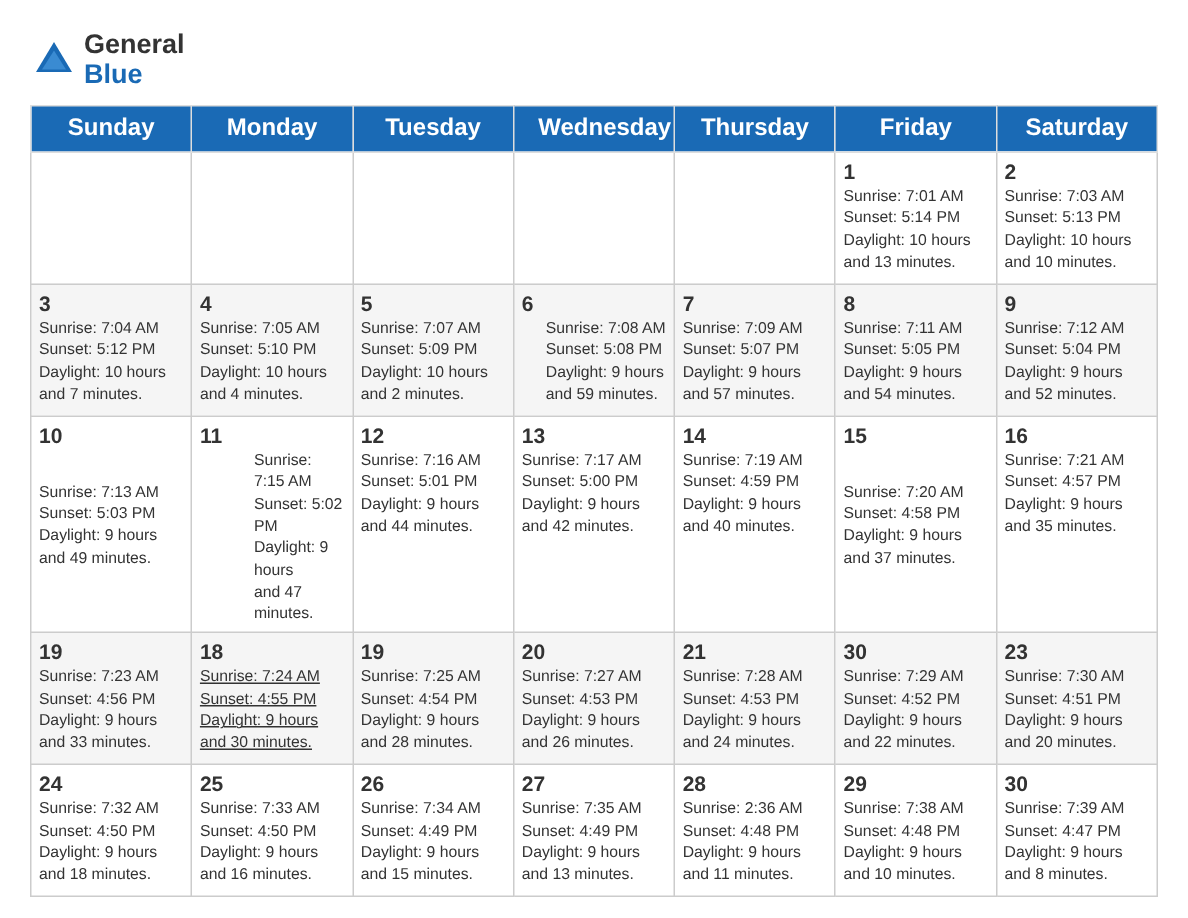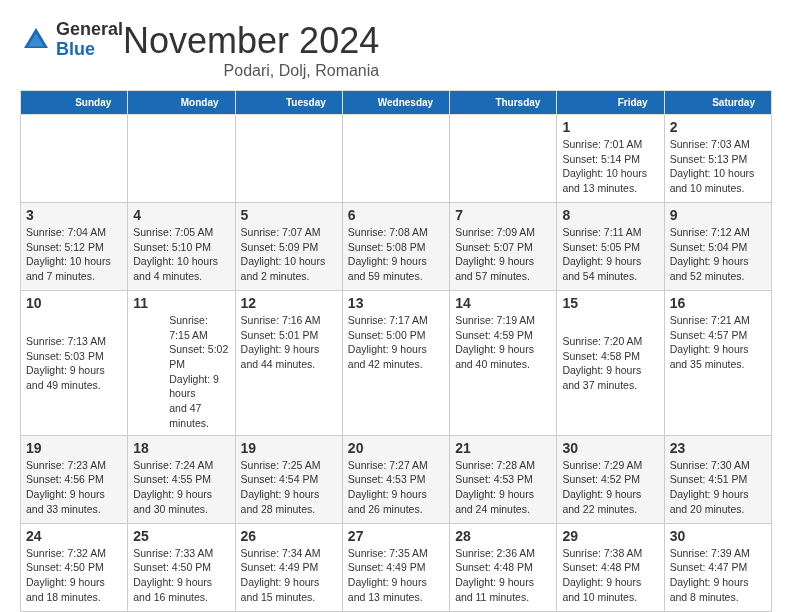--- a/index.html
+++ b/index.html
@@ -5,20 +5,21 @@
     * { margin: 0; padding: 0; box-sizing: border-box; }
     body {
       font-family: Arial, sans-serif;
       background: #fff;
       width: 792px;
       min-height: 612px;
       padding: 20px;
     }
     .header {
       display: flex;
+      justify-content: space-between;
       align-items: flex-start;
       margin-bottom: 10px;
     }
     .logo {
       display: flex;
       align-items: center;
       gap: 4px;
     }
     .logo-text {
       font-size: 18px;
@@ -44,24 +45,24 @@
       color: #555;
     }
     table {
       width: 100%;
       border-collapse: collapse;
       table-layout: fixed;
     }
     th {
       background-color: #1a6ab5;
       color: #fff;
-      font-size: 10px;
+      font-size: 16px;
       font-weight: bold;
       padding: 6px 16px;
-      text-align: right;
+      text-align: center;
       border: 1px solid #ddd;
     }
     td {
       border: 1px solid #ccc;
       vertical-align: top;
       padding: 4px 5px;
       font-size: 11px;
       color: #333;
       height: 88px;
       background: #fff;
@@ -98,24 +99,20 @@
   <div class="logo">
     <svg class="logo-icon" viewBox="0 0 40 40">
       <polygon points="20,5 35,30 5,30" fill="#1a6ab5"></polygon>
       <polygon points="20,12 30,28 10,28" fill="#5aabf0" opacity="0.5"></polygon>
     </svg>
     <div class="logo-text">
       <span class="logo-general">General</span><br>
       <span class="logo-blue">Blue</span>
     </div>
   </div>
-  <div class="title-block">
-    <div class="month-title">November 2024</div>
-    <div class="location">Podari, Dolj, Romania</div>
-  </div>
 </div>
 
 <table>
   <thead>
     <tr>
       <th>Sunday</th>
       <th>Monday</th>
       <th>Tuesday</th>
       <th>Wednesday</th>
       <th>Thursday</th>
@@ -162,21 +159,21 @@
         </td>
         <td>
           <span class="day-number">5</span>
           <div class="day-info" style="white-space: pre-line;">Sunrise: 7:07 AM
 Sunset: 5:09 PM
 Daylight: 10 hours
 and 2 minutes.</div>
         </td>
         <td>
           <span class="day-number">6</span>
-          <div class="day-info" style="white-space: pre-line;">Sunrise: 7:08 AM
+          <div class="day-info" style="white-space: pre-line; margin-left: 16px;">Sunrise: 7:08 AM
 Sunset: 5:08 PM
 Daylight: 9 hours
 and 59 minutes.</div>
         </td>
         <td>
           <span class="day-number">7</span>
           <div class="day-info" style="white-space: pre-line;">Sunrise: 7:09 AM
 Sunset: 5:07 PM
 Daylight: 9 hours
 and 57 minutes.</div>
@@ -250,21 +247,21 @@
       <tr class="row-gray">
         <td>
           <span class="day-number">19</span>
           <div class="day-info" style="white-space: pre-line;">Sunrise: 7:23 AM
 Sunset: 4:56 PM
 Daylight: 9 hours
 and 33 minutes.</div>
         </td>
         <td>
           <span class="day-number">18</span>
-          <div class="day-info" style="white-space: pre-line;">Sunrise: 7:24 AM
+          <div class="day-info" style="white-space: pre-line; text-decoration: underline;">Sunrise: 7:24 AM
 Sunset: 4:55 PM
 Daylight: 9 hours
 and 30 minutes.</div>
         </td>
         <td>
           <span class="day-number">19</span>
           <div class="day-info" style="white-space: pre-line;">Sunrise: 7:25 AM
 Sunset: 4:54 PM
 Daylight: 9 hours
 and 28 minutes.</div>

